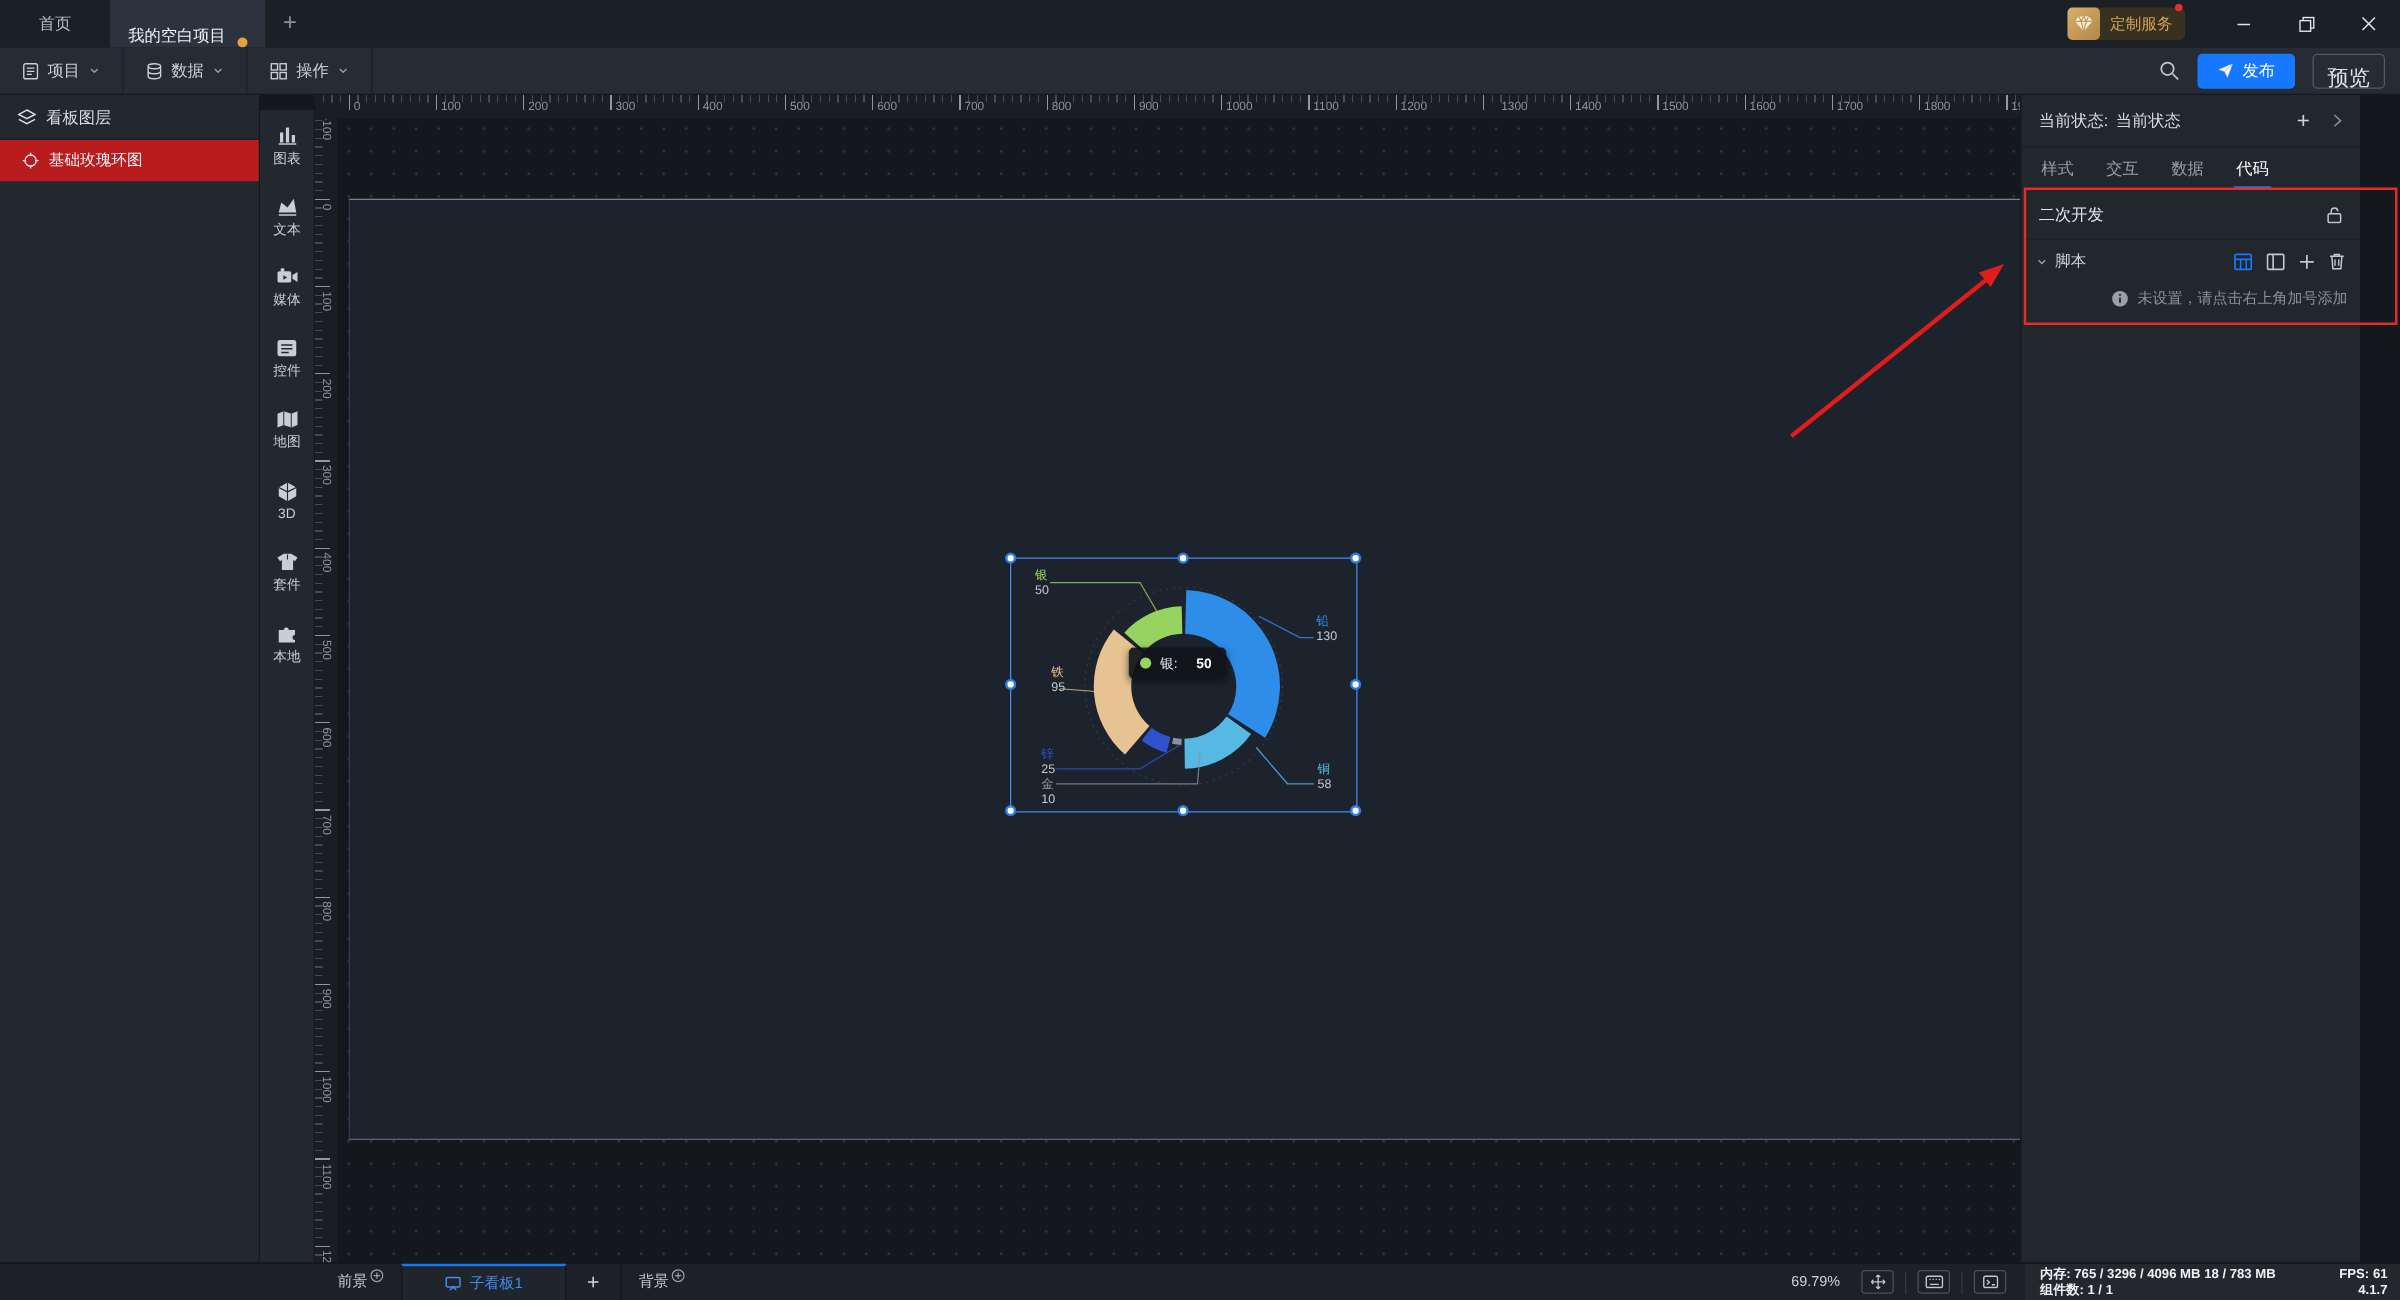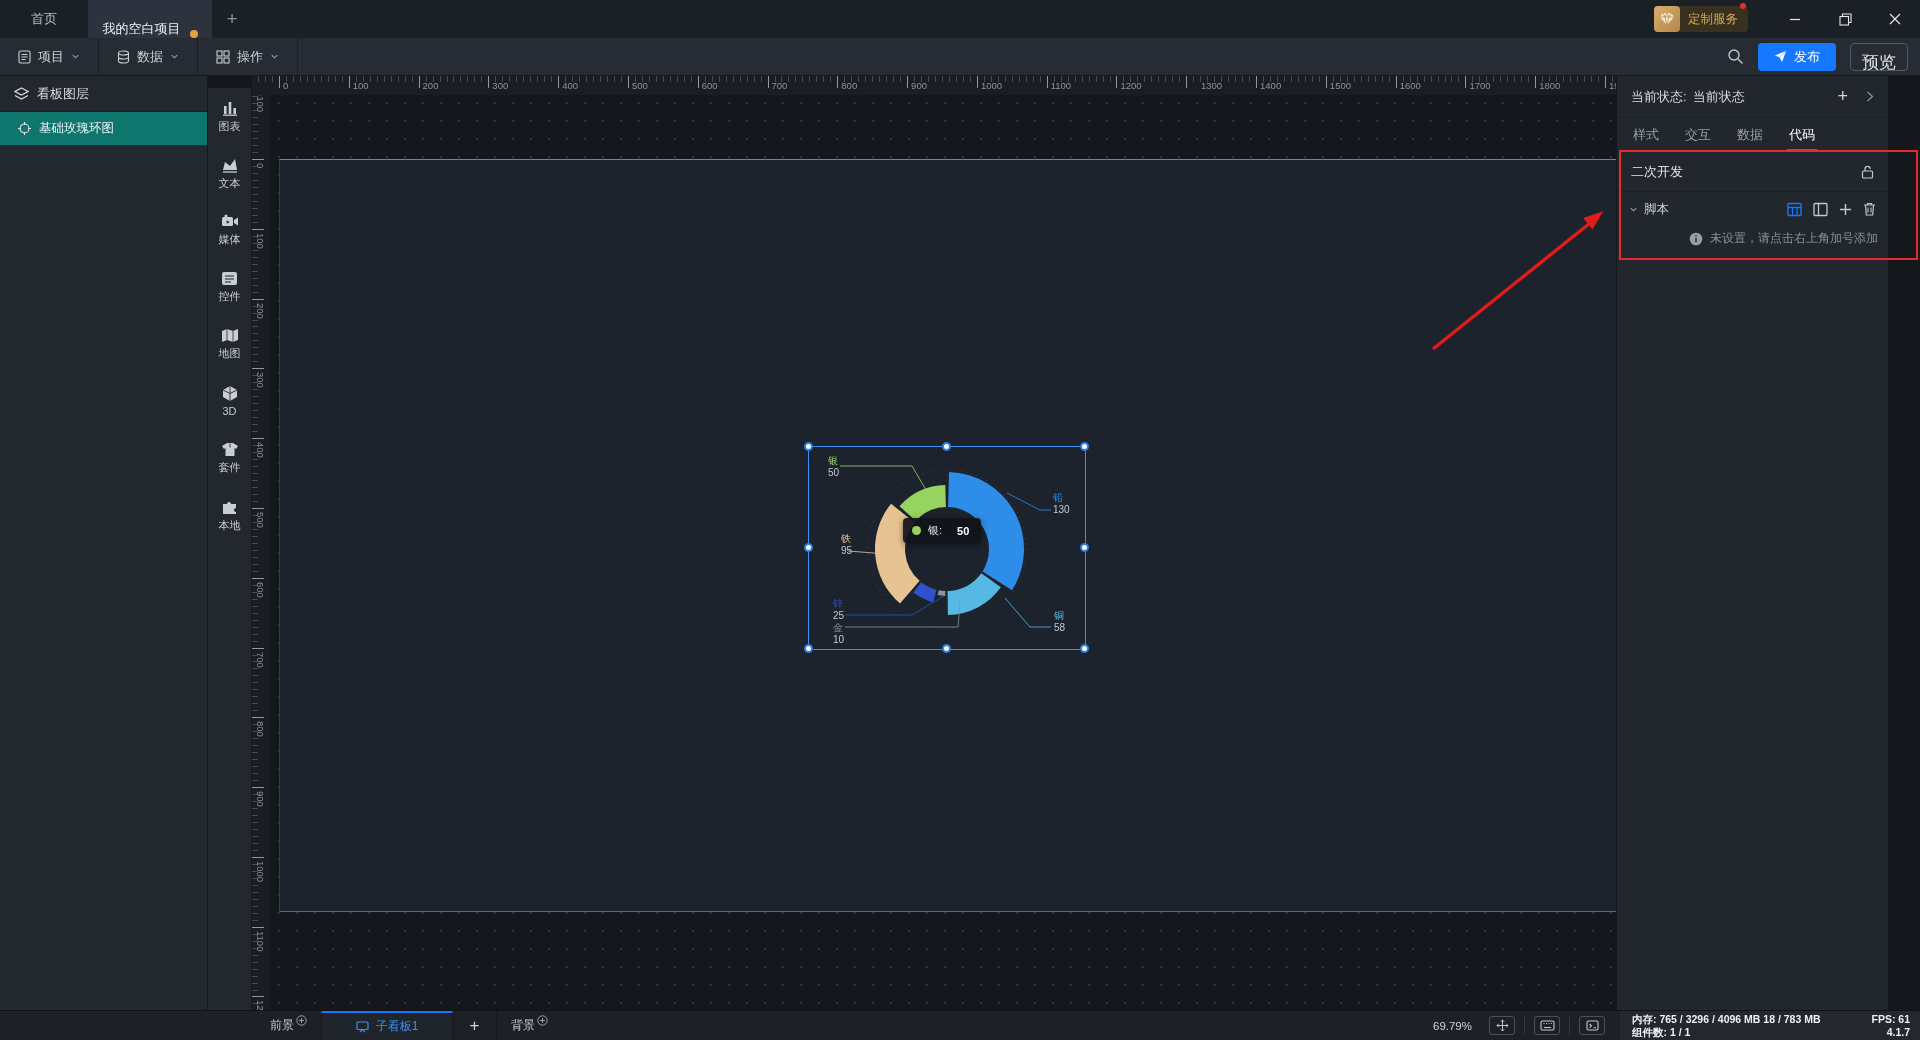--- a/index.html
+++ b/index.html
@@ -23,21 +23,21 @@
   .menubar{position:absolute;left:0;top:38px;width:1920px;height:38px;background:#262b34;border-bottom:1px solid #15181d;display:flex;align-items:stretch;}
   .menu-item{display:flex;align-items:center;gap:7px;padding:0 18px;border-right:1px solid #1b1f26;color:#ccd1d8;font-size:13px;}
   .chev{width:9px;height:9px;display:inline-block;}
   .menu-right{margin-left:auto;display:flex;align-items:center;gap:14px;padding-right:12px;}
   .btn-publish{display:flex;align-items:center;gap:7px;height:28px;padding:0 16px;background:#1677ff;border-radius:4px;color:#fff;font-size:13px;}
   .btn-preview{display:flex;align-items:center;gap:7px;height:28px;padding:0 11px;border:1px solid #525a66;border-radius:4px;color:#dfe3e8;font-size:17px;background:#262b34;flex-direction:column;}
 
   
   .layers{position:absolute;left:0;top:76px;width:208px;height:934px;background:#23272e;border-right:1px solid #15181d;}
   .layers-header{height:36px;display:flex;align-items:center;gap:8px;padding-left:14px;color:#d9dde2;font-size:13px;border-bottom:1px solid #1b1f26;}
-  .layer-item{height:33px;display:flex;align-items:center;gap:8px;padding-left:18px;background:#0f766e;color:#eaf0f7;font-size:12.5px;}
+  .layer-item{height:33px;display:flex;align-items:center;gap:8px;padding-left:18px;background:#b91c1c;color:#eaf0f7;font-size:12.5px;}
 
   
   .dock{position:absolute;left:208px;top:88px;width:44px;height:934px;background:#23272e;border-right:1px solid #15181d;padding-top:12px;}
   .dock-item{height:57px;display:flex;flex-direction:column;align-items:center;gap:3px;color:#c9ced6;font-size:11px;}
 
   
   .stage{position:absolute;left:252px;top:76px;width:1364px;height:934px;background:#14171c;overflow:hidden;
     background-image:radial-gradient(#30353d 1px,transparent 1.2px);background-size:18px 18px;}
   .hruler{position:absolute;left:0;top:0;width:1364px;height:19px;background-color:#1a1d23;
     background-image:

